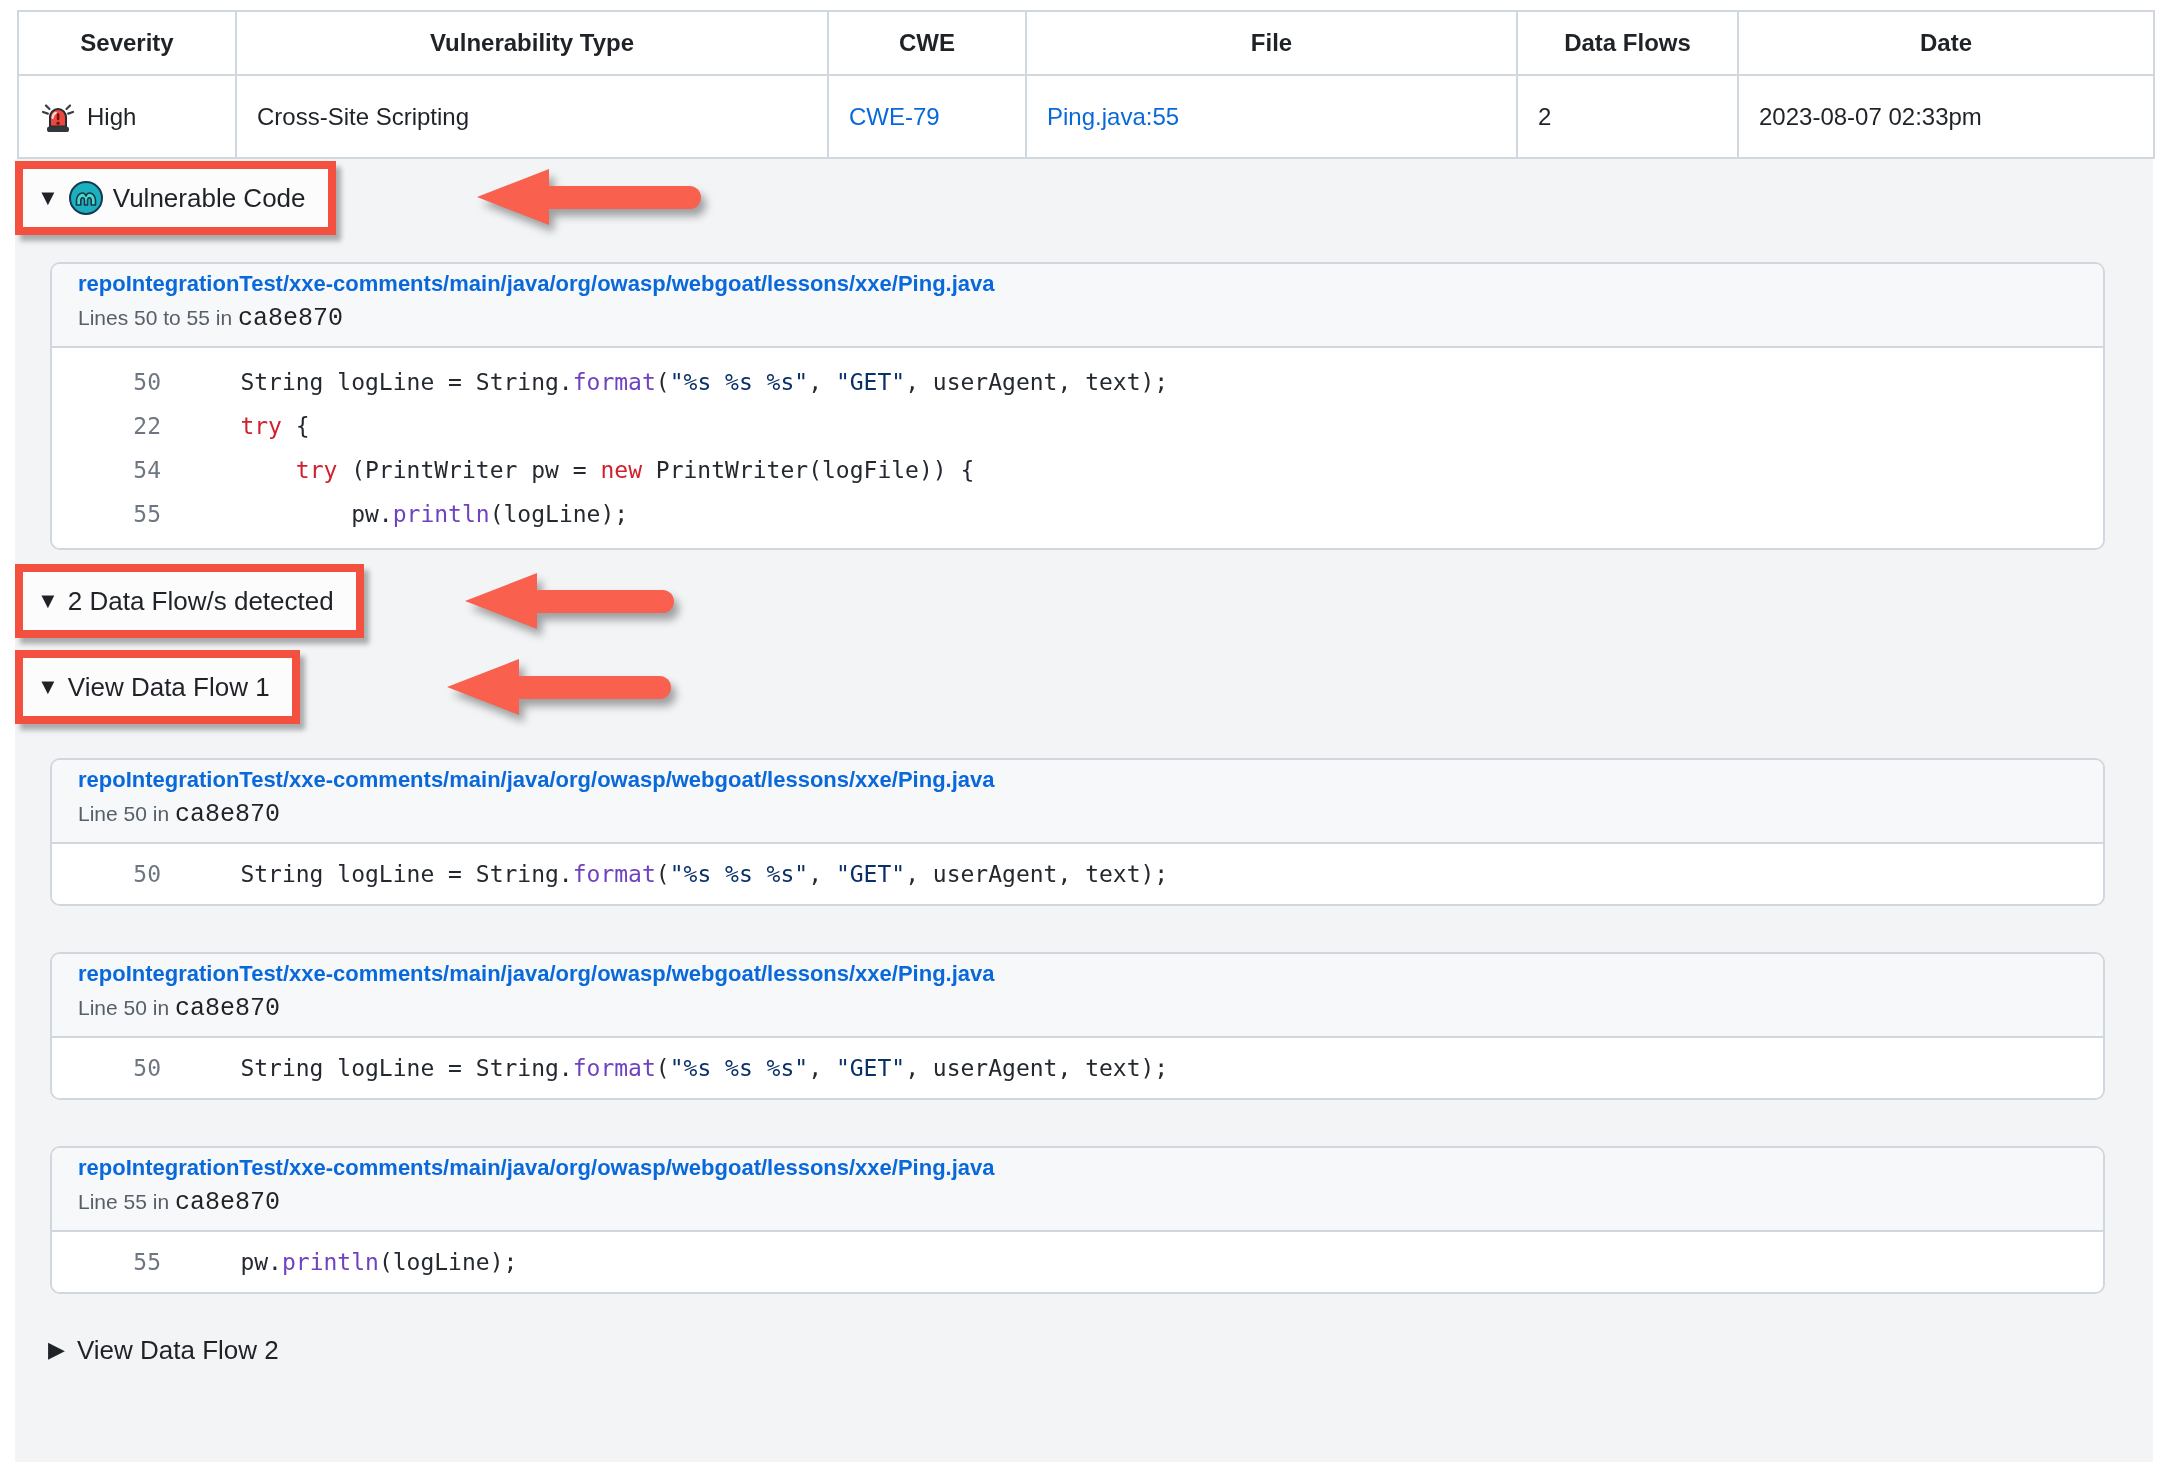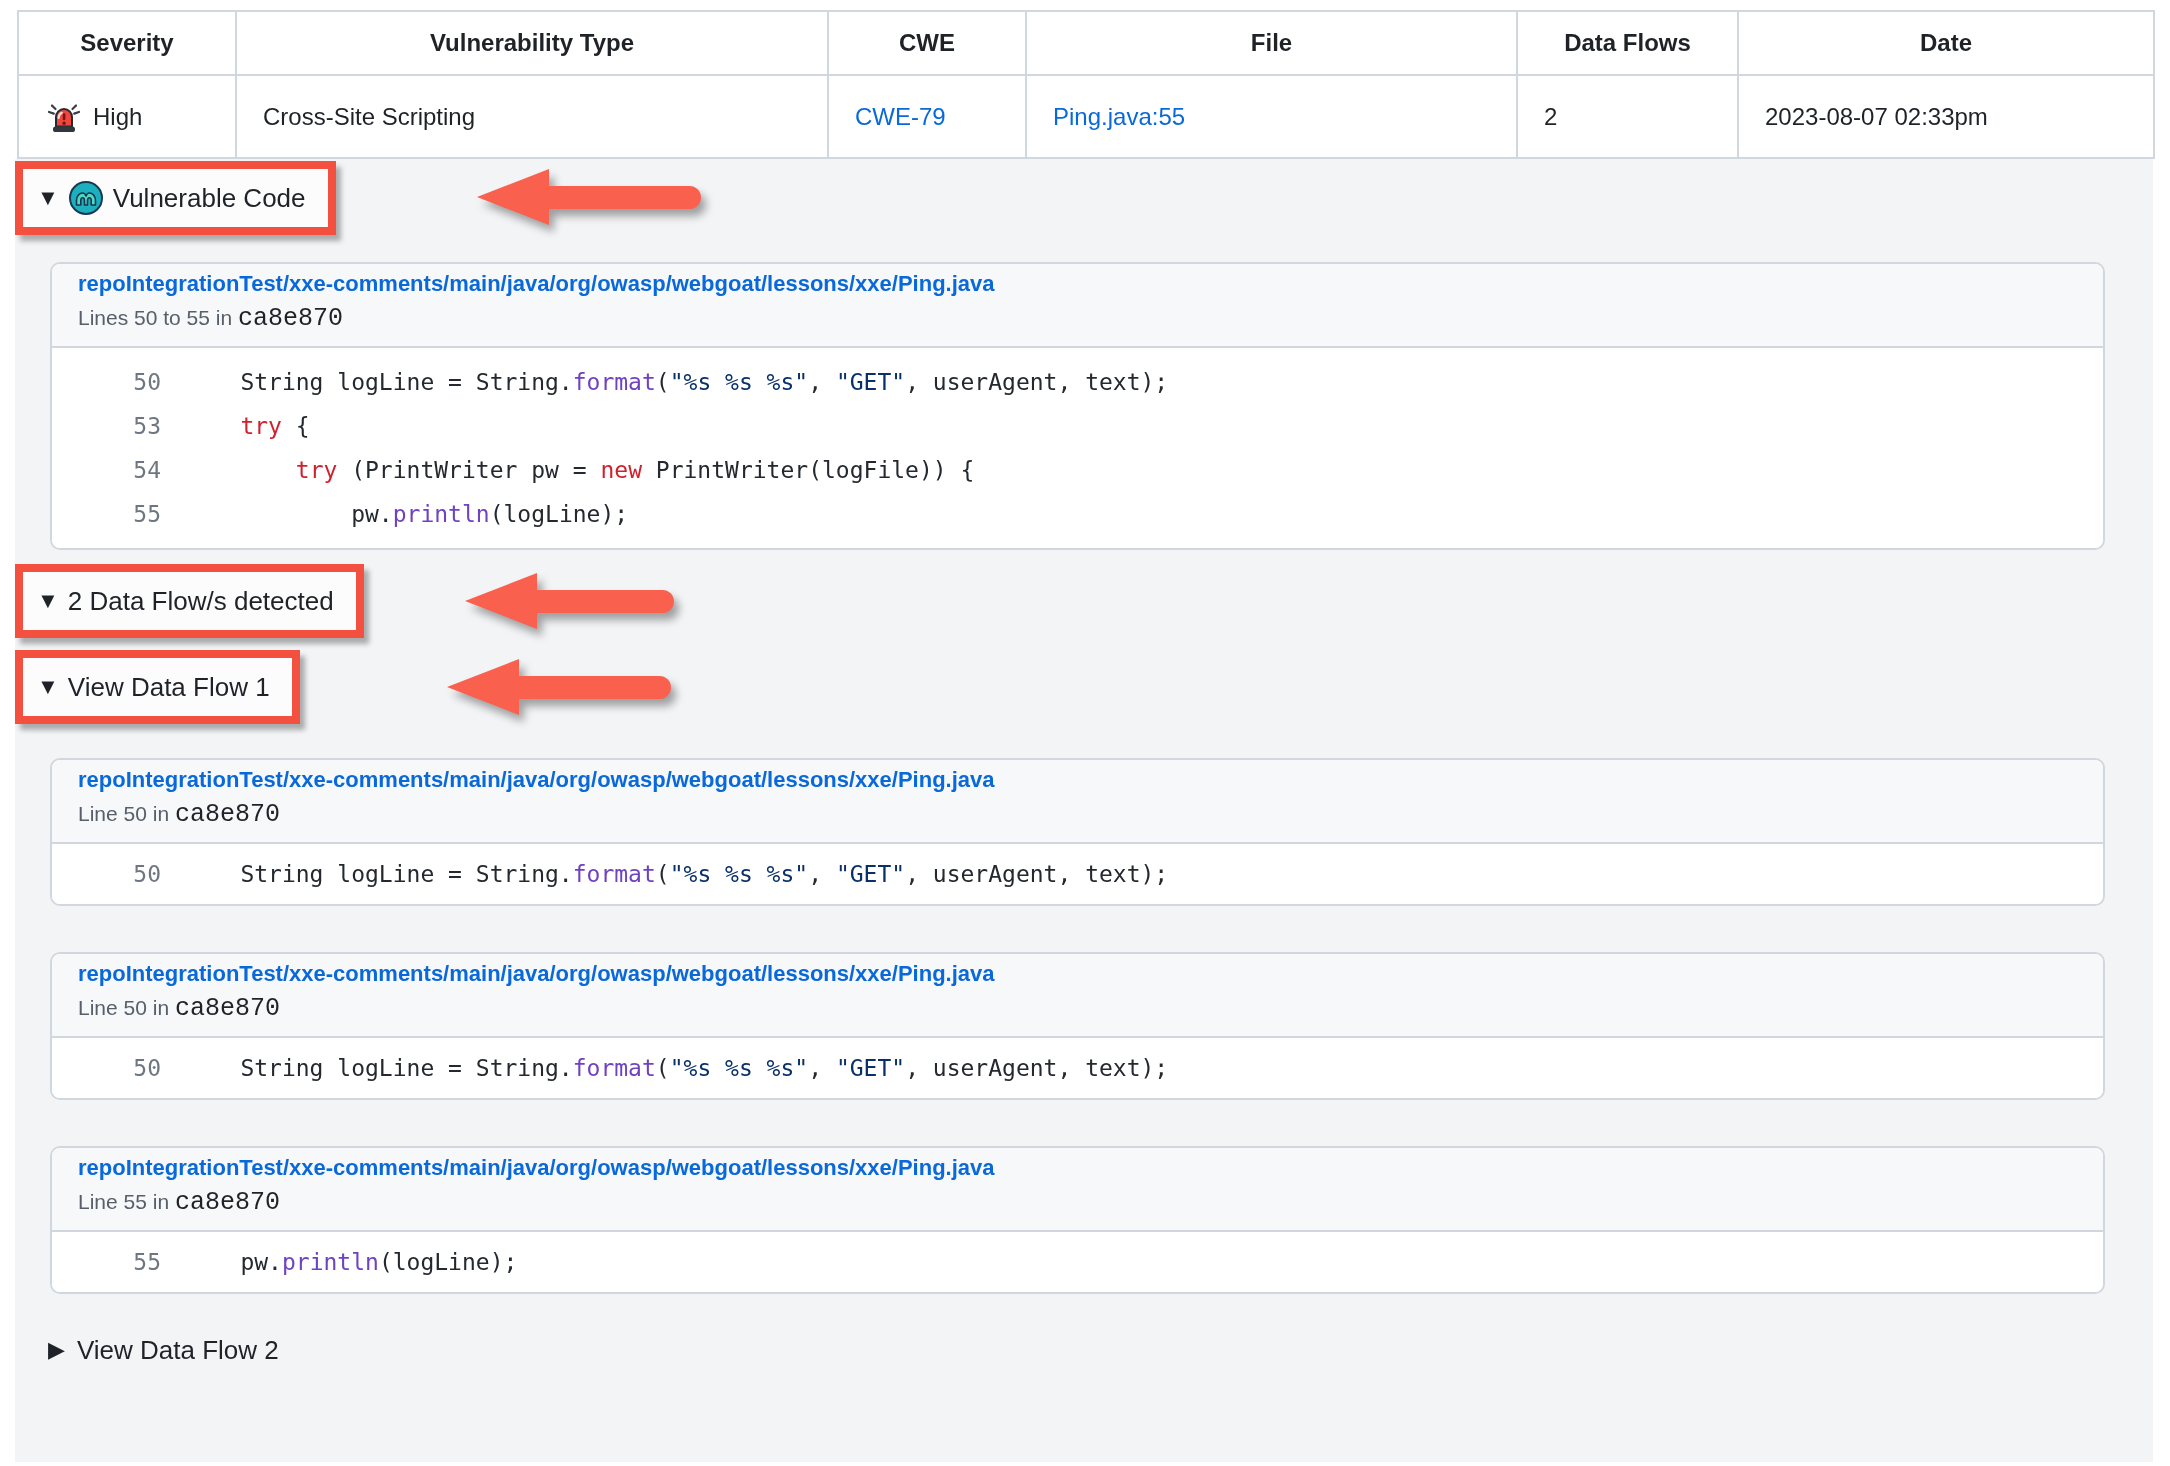--- a/index.html
+++ b/index.html
@@ -4,21 +4,21 @@
 <style>
   * { margin:0; padding:0; box-sizing:border-box; }
   html,body { width:2170px; height:1466px; background:#ffffff; overflow:hidden;
               font-family:"Liberation Sans", sans-serif; color:#1f2328; }
 
   
   .report-table { border-collapse:collapse; margin:10px 17px 0 17px; width:2136px;
                   background:#fff; table-layout:fixed; }
   .report-table th, .report-table td { border:2px solid var(--border-gray,#d0d7de); font-size:24px; vertical-align:middle; }
   .report-table th { font-weight:700; text-align:center; height:64px; padding:14px 20px; }
-  .report-table td { text-align:left; height:83px; padding:16px 26px; }
+  .report-table td { text-align:left; height:83px; padding:16px 20px; }
   .sev-cell { display:flex; align-items:center; gap:10px; }
   a.cell-link { color:var(--link-blue,#0969da); text-decoration:none; cursor:pointer; }
 
   
   .panel { margin:0 17px 0 15px; background:var(--panel-bg,#f3f4f6); min-height:1303px; padding-bottom:12px; }
 
   
   .summary-row { position:relative; display:flex; align-items:center; }
   .red-box { display:inline-flex; align-items:center; gap:9px;
              border:8px solid var(--annotation-red,#f4503f); background:#fcfcfd;
@@ -134,21 +134,21 @@
         <span>Lines 50 to 55 in</span>
         <span class="commit-hash">ca8e870</span>
       </div>
     </div>
     <div class="code-area">
         <div class="code-line">
           <span class="ln">50</span>
           <span class="code-src"><span class="tok-p">    String logLine = String.</span><span class="tok-f">format</span><span class="tok-p">(</span><span class="tok-s">"%s %s %s"</span><span class="tok-p">, </span><span class="tok-s">"GET"</span><span class="tok-p">, userAgent, text);</span></span>
         </div>
         <div class="code-line">
-          <span class="ln">53</span>
+          <span class="ln">22</span>
           <span class="code-src"><span class="tok-p">    </span><span class="tok-k">try</span><span class="tok-p"> {</span></span>
         </div>
         <div class="code-line">
           <span class="ln">54</span>
           <span class="code-src"><span class="tok-p">        </span><span class="tok-k">try</span><span class="tok-p"> (PrintWriter pw = </span><span class="tok-k">new</span><span class="tok-p"> PrintWriter(logFile)) {</span></span>
         </div>
         <div class="code-line">
           <span class="ln">55</span>
           <span class="code-src"><span class="tok-p">            pw.</span><span class="tok-f">println</span><span class="tok-p">(logLine);</span></span>
         </div>

